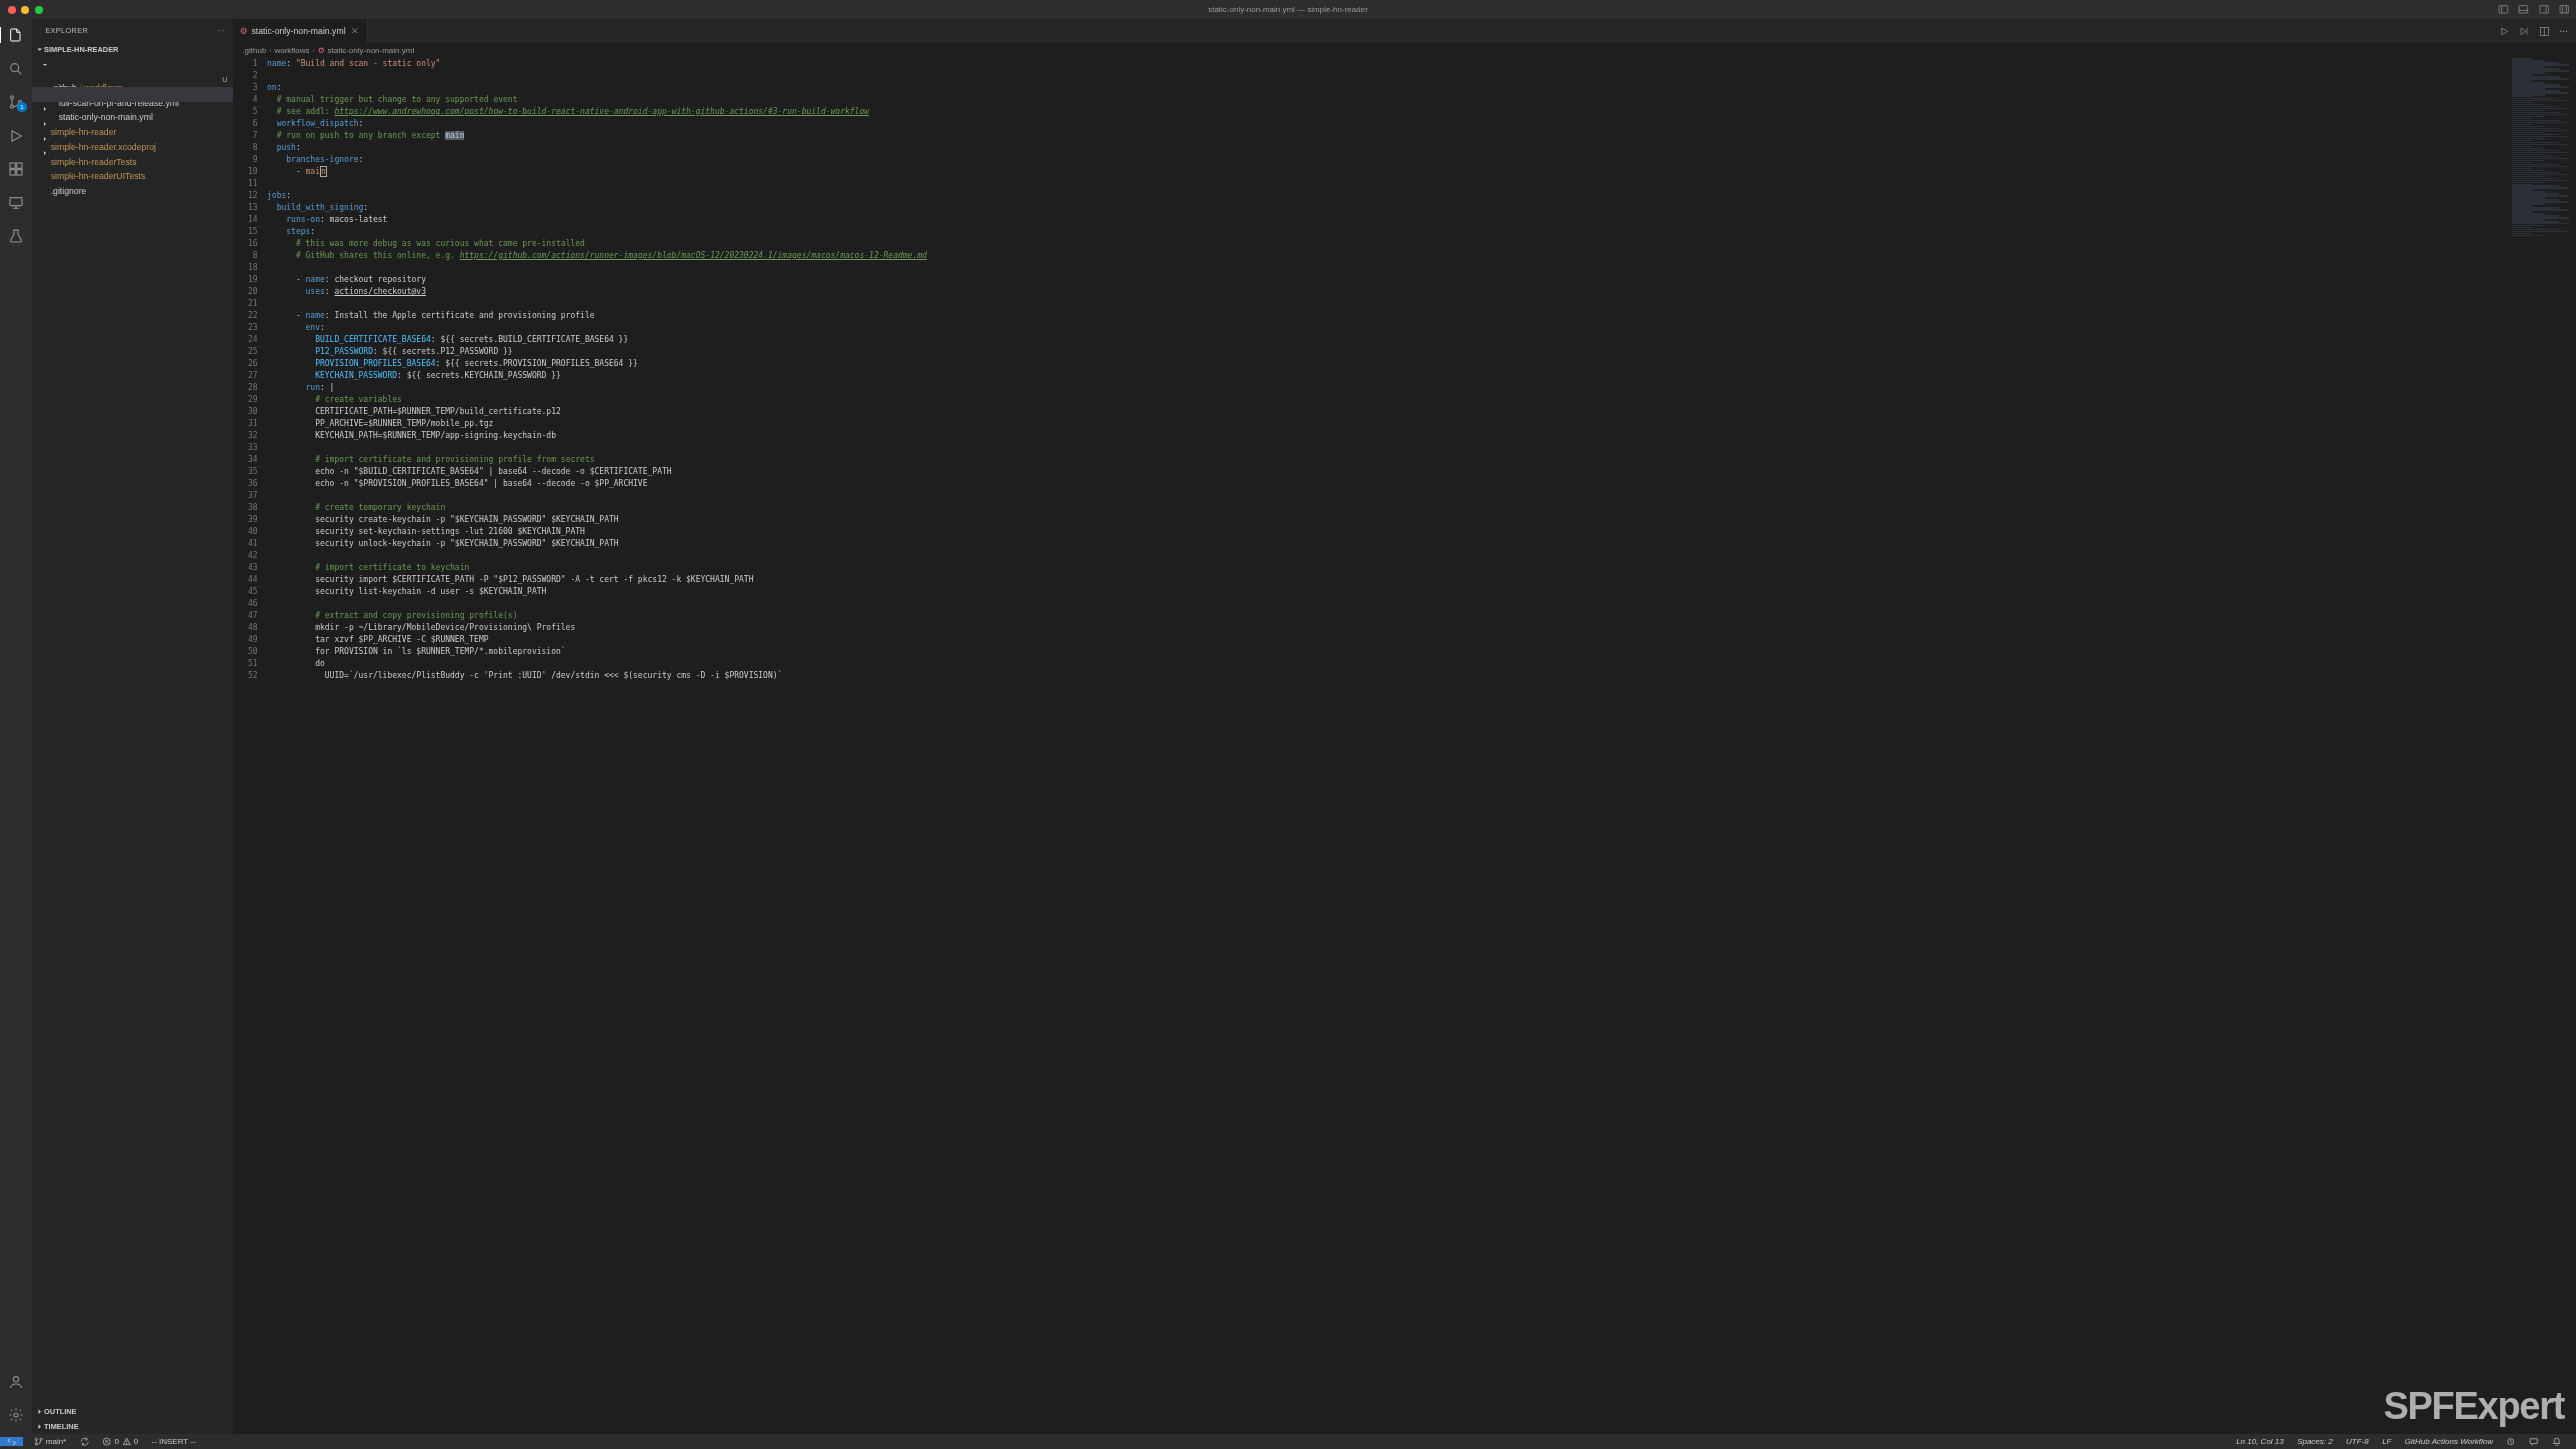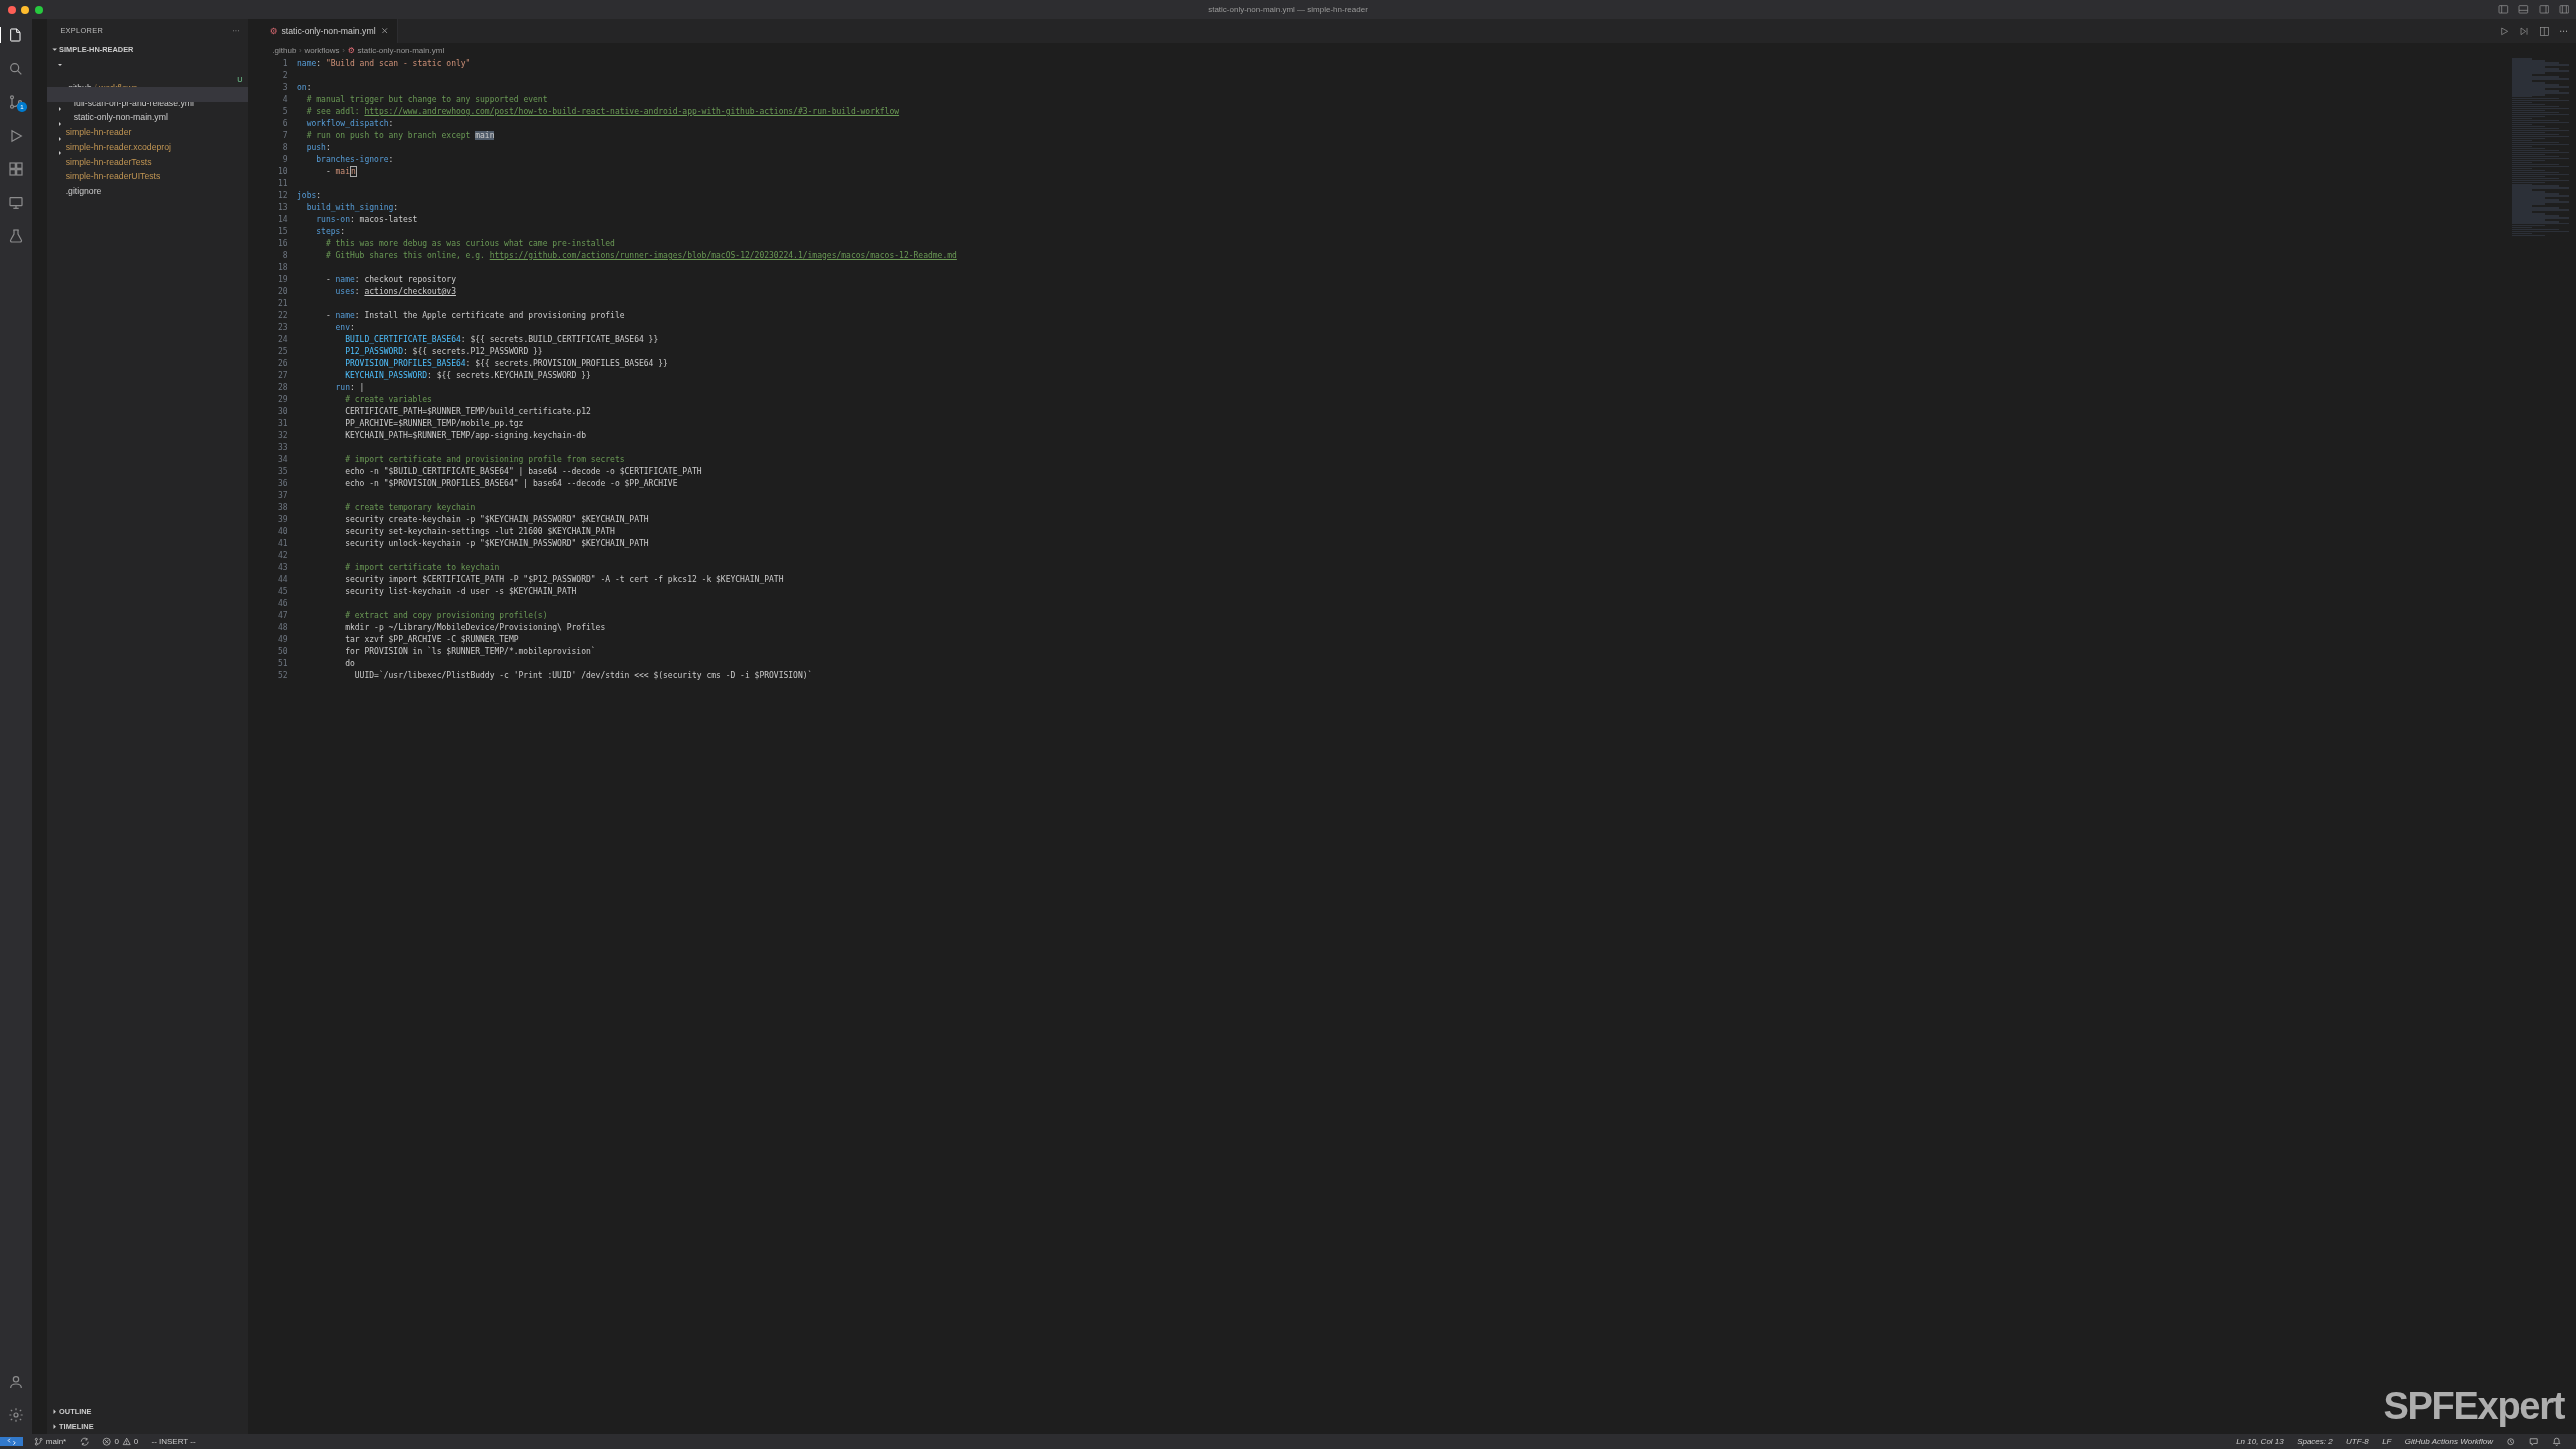--- a/index.html
+++ b/index.html
@@ -41,21 +41,20 @@
 .titlebar-actions {
   position: absolute;
   right: 6.7px;
   display: flex;
   gap: 9.4px;
 }
 .titlebar-actions svg { width: 10.7px; height: 10.7px; opacity: 0.7; }
 .main-layout {
   display: flex;
   height: calc(100vh - 19px - 14.8px);
-  gap: 15px;
 }
 .activity-bar {
   width: 32px;
   background: #2d2d30;
   display: flex;
   flex-direction: column;
   align-items: center;
   padding-top: 5.4px;
 }
 .activity-bar-top { flex: 1; display: flex; flex-direction: column; align-items: center; gap: 12px; }
@@ -200,21 +199,21 @@
 }
 .code-content {
   flex: 1;
   white-space: pre;
   overflow: hidden;
 }
 .line { height: 12px; line-height: 12px; }
 .tok-key { color: #569cd6; }
 .tok-str { color: #ce9178; }
 .tok-cmt { color: #6a9955; }
-.tok-link { color: #6a9955; text-decoration: underline; }
+.tok-link { color: #6a9955; text-decoration: underline; font-style: italic; }
 .tok-sel { background: #515c6a; }
 .tok-const { color: #4fc1ff; text-align: center; }
 .cursor-box { border: 0.7px solid #aaa; padding: 0 0px; }
 .minimap {
   position: absolute;
   top: 0; right: 0;
   width: 67px;
   height: 100%;
   background: #1e1e1e;
   opacity: 0.5;

